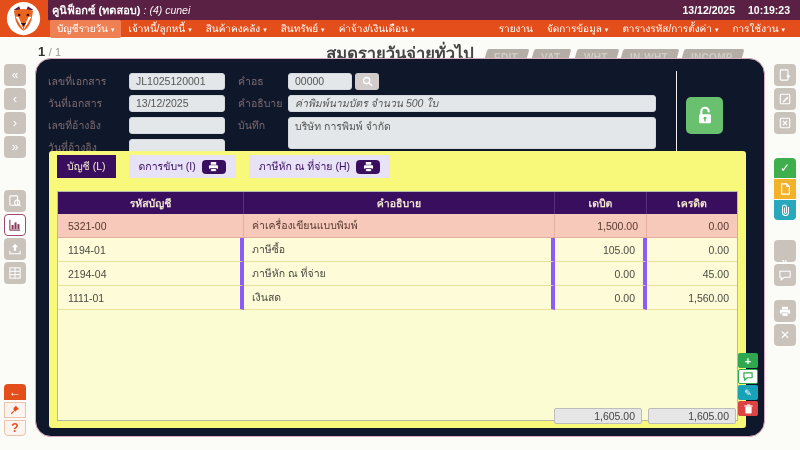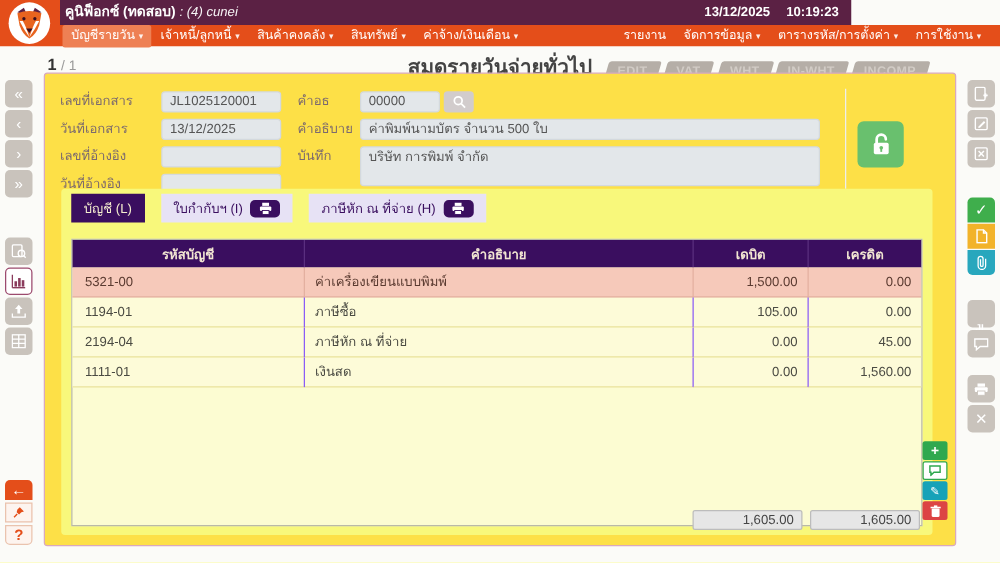--- a/index.html
+++ b/index.html
@@ -1,21 +1,21 @@
 <!DOCTYPE html>
 <html><head>
 <meta charset="utf-8">
 <style>
   * { margin:0; padding:0; box-sizing:border-box; }
   html,body { width:800px; height:450px; }
   body { font-family:"Liberation Sans", sans-serif; overflow:hidden; }
   .canvas { position:relative; width:800px; height:450px; background:#fbfbf8; overflow:hidden; }
 
   
-  .topbar { position:absolute; left:0; top:0; width:681px; height:20px; background:#5b2144; color:#fff; }
+  .topbar { position:absolute; left:0; top:0; width:800px; height:20px; background:#5b2144; color:#fff; }
   .topbar .corner { position:absolute; left:0; top:0; width:48px; height:20px; background:#e44e1a; }
   .app-title { position:absolute; left:52px; top:0; line-height:20px; font-size:11px; font-weight:bold; }
   .app-sub { font-weight:normal; font-style:italic; font-size:10.5px; opacity:.95; }
   .datetime { position:absolute; right:10px; top:0; line-height:20px; font-size:10.5px; font-weight:bold; }
   .datetime span { margin-left:10px; }
 
   .menubar { position:absolute; left:0; top:20px; width:800px; height:17px; background:#e44e1a; color:#fff; font-size:10px; display:flex; align-items:center; }
   .menu-left { display:flex; margin-left:50px; }
   .menu-right { display:flex; margin-left:auto; margin-right:8px; }
   .menu-item { padding:2px 7px; line-height:13px; cursor:pointer; white-space:nowrap; }
@@ -27,21 +27,21 @@
   
   .record-ind { position:absolute; left:38px; top:44px; font-size:13px; color:#333; }
   .record-ind b { font-weight:bold; }
   .record-ind .total { color:#999; font-size:11px; }
   .page-title { position:absolute; left:0; top:40px; width:800px; text-align:center; font-size:16.5px; font-weight:bold; color:#444; }
   .action-btns { position:absolute; top:49px; right:58px; display:flex; gap:5px; }
   .action-btn { transform:skewX(-16deg); background:#b5aea7; color:#d2ccc6; font-size:10px; font-weight:bold; padding:3px 9px; border-radius:2px; letter-spacing:.3px; }
   .action-btn span { display:inline-block; transform:skewX(16deg); }
 
   
-  .card { position:absolute; left:35px; top:58px; width:730px; height:379px; background:#fde047; border:1px solid #d9a9bd; border-radius:3px; }
+  .card { position:absolute; left:35px; top:58px; width:730px; height:379px; background:#0f172a; border:1px solid #d9a9bd; border-radius:16px; }
 
   .f-label { position:absolute; font-size:10.5px; color:#7c6a6e; line-height:17px; }
   .f-input { position:absolute; height:17px; background:#e3e7ea; border:1px solid #d4d9dd; border-radius:3px; font-size:10.5px; color:#555; line-height:15px; padding-left:6px; overflow:hidden; white-space:nowrap; }
   .f-area { height:32px; line-height:14px; padding-top:1px; }
   .search-btn { position:absolute; width:24px; height:17px; background:#d2cccc; border-radius:3px; display:flex; align-items:center; justify-content:center; color:#fff; cursor:pointer; }
   .lock-btn { position:absolute; left:650px; top:38px; width:37px; height:37px; background:#69c06e; border-radius:5px; display:flex; align-items:center; justify-content:center; color:#fff; cursor:pointer; }
   .form-divider { position:absolute; left:640px; top:12px; height:80px; width:1px; background:#eee; }
 
   
   .panel { position:absolute; left:13px; top:92px; width:697px; height:277px; background:#f8f87b; border-radius:3px; }
@@ -49,21 +49,21 @@
   .tab { font-size:10.5px; padding:3px 10px; display:flex; align-items:center; gap:6px; cursor:pointer; }
   .tab.active { background:#3a0e5f; color:#f5edcf; }
   .tab.inactive { background:#e7e2f5; color:#3a0e5f; }
   .print-btn { width:24px; height:14px; background:#3a0e5f; border-radius:4px; color:#fff; display:flex; align-items:center; justify-content:center; cursor:pointer; }
 
   .grid-wrap { position:absolute; left:8px; top:40px; width:681px; height:230px; background:#fcfcd2; border:1px solid #b9b9a8; }
   .g-row { display:flex; width:100%; }
   .g-head { height:22px; background:#3a0e5f; color:#f2e6d2; font-size:10.5px; font-weight:bold; }
   .g-head .cell { display:flex; align-items:center; justify-content:center; border-right:1px solid #5a2f7f; }
   .g-body { height:24px; background:#fdfbd8; font-size:10.5px; color:#4a4a42; }
-  .g-body .cell { display:flex; align-items:center; border-right:1px solid #8b5cf6; border-bottom:1px solid #e9e29a; }
+  .g-body .cell { display:flex; align-items:center; border-right:4px solid #8b5cf6; border-bottom:1px solid #e9e29a; }
   .g-body.selected { background:#f6c9ba; color:#5a3a30; }
   .g-body.selected .cell { border-right:1px solid #e3b0a0; border-bottom:1px solid #e3b0a0; }
   .col-code { width:186px; padding-left:10px; }
   .g-head .col-code { padding-left:0; }
   .col-desc { flex:1; padding-left:8px; }
   .g-head .col-desc { padding-left:0; }
   .col-debit { width:92px; justify-content:flex-end; padding-right:8px; }
   .col-credit { width:90px; justify-content:flex-end; padding-right:8px; border-right:none !important; }
   .g-head .col-debit, .g-head .col-credit { justify-content:center; padding-right:0; }
 
@@ -182,42 +182,42 @@
 
     <div class="f-label" style="left:202px; top:14px;">คำอธ</div>
     <div class="f-input" style="left:252px; top:14px; width:64px;">00000</div>
     <div class="search-btn" style="left:319px; top:14px;">
       <svg width="11" height="11" viewBox="0 0 12 12">
           <circle cx="5" cy="5" r="3.4" fill="none" stroke="#fff" stroke-width="1.5"></circle>
           <line x1="7.6" y1="7.6" x2="11" y2="11" stroke="#fff" stroke-width="1.5"></line>
         </svg>
     </div>
     <div class="f-label" style="left:202px; top:36px;">คำอธิบาย</div>
-    <div class="f-input" style="left:252px; top:36px; width:368px;">ค่าพิมพ์นามบัตร จำนวน 500 ใบ</div>
+    <div class="f-input" style="left:252px; top:36px; width:368px;font-style:italic;">ค่าพิมพ์นามบัตร จำนวน 500 ใบ</div>
     <div class="f-label" style="left:202px; top:58px;">บันทึก</div>
     <div class="f-input f-area" style="left:252px; top:58px; width:368px;">บริษัท การพิมพ์ จำกัด</div>
 
     <div class="form-divider"></div>
 
     <div class="lock-btn">
       <svg width="22" height="22" viewBox="0 0 24 24">
         <path d="M8 10 V7 a4 4 0 0 1 8 0" fill="none" stroke="#fff" stroke-width="2.4" stroke-linecap="round"></path>
         <rect x="5.5" y="10" width="13" height="10" rx="1.5" fill="#fff"></rect>
         <circle cx="12" cy="14.5" r="1.6" fill="#69c06e"></circle>
         <rect x="11.2" y="15" width="1.6" height="3" fill="#69c06e"></rect>
       </svg>
     </div>
 
     <div class="panel">
       <div class="tabs">
         <div class="tab active">
           <span>บัญชี (L)</span>
         </div>
         <div class="tab inactive">
-          <span>ใบกำกับฯ (I)</span>
+          <span>ดการขับฯ (I)</span>
           <span class="print-btn">
             <svg width="11" height="10" viewBox="0 0 12 11">
                 <rect x="3" y="0" width="6" height="3" fill="#fff"></rect>
                 <rect x="1" y="3.5" width="10" height="4" rx="1" fill="#fff"></rect>
                 <rect x="3" y="7" width="6" height="3.5" fill="#fff" stroke="#3a0e5f" stroke-width=".8"></rect>
               </svg>
           </span>
         </div>
         <div class="tab inactive">
           <span>ภาษีหัก ณ ที่จ่าย (H)</span>

